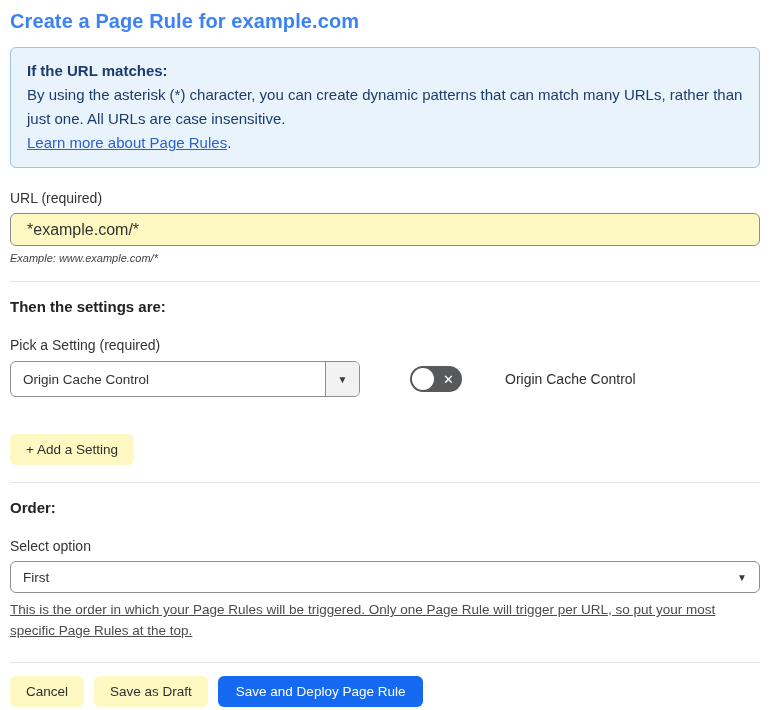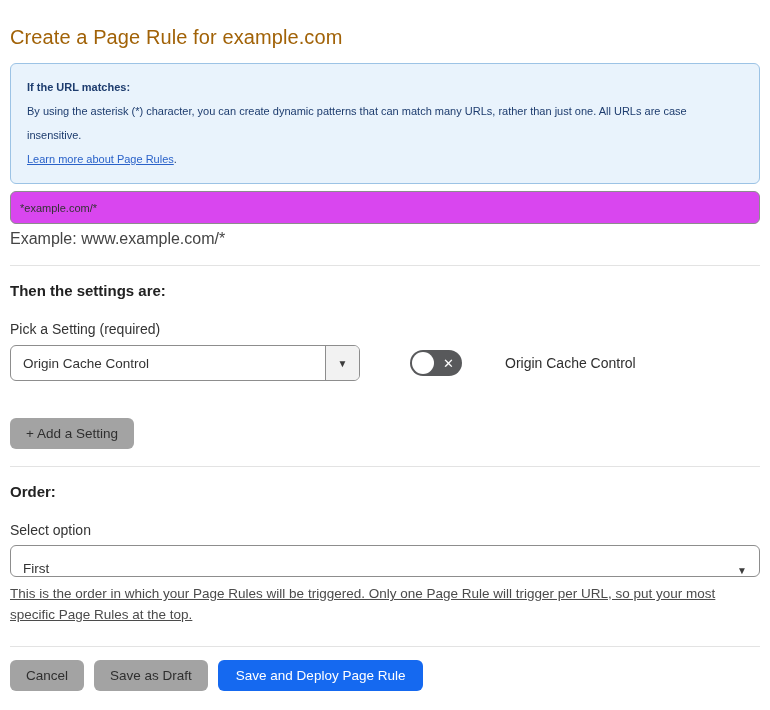--- a/index.html
+++ b/index.html
@@ -7,35 +7,35 @@
   body {
     width: 770px;
     height: 710px;
     font-family: "Liberation Sans", sans-serif;
     color: #2f2f2f;
     overflow: hidden;
   }
   .page { padding: 0 10px; }
 
   h1.page-title {
-    margin-top: 24px;
+    margin-top: 8px;
     font-size: 20px;
     line-height: 27px;
-    font-weight: 400;
-    color: #a16207;
+    font-weight: 700;
+    color: #3b82f6;
     letter-spacing: 0.1px;
   }
 
   .info-box {
     margin-top: 12px;
     background: #e9f3fc;
     border: 1px solid #9cc3e5;
     border-radius: 6px;
     padding: 11px 16px 12px 16px;
-    font-size: 11px;
+    font-size: 15px;
     line-height: 24px;
     color: #1d3c6e;
   }
   .info-heading { font-weight: 700; }
   .info-link {
     color: #2a62c9;
     text-decoration: underline;
     cursor: pointer;
     text-align: center;
   }
@@ -46,31 +46,32 @@
     color: #333333;
   }
 
   .text-input {
     display: block;
     width: 100%;
     margin-top: 7px;
     height: 33px;
     border: 1px solid #8d8d8d;
     border-radius: 6px;
-    padding: 0 9px;
+    padding: 0 16px;
     font-family: "Liberation Sans", sans-serif;
-    font-size: 11px;
-    color: #333333;
-    background: #d946ef;
+    font-size: 16px;
+    color: #333333;
+    background: #fef9c3;
   }
 
   .helper-text {
     margin-top: 6px;
-    font-size: 16px;
+    font-size: 11px;
     color: #444444;
+    font-style: italic;
   }
 
   .divider {
     border: none;
     border-top: 1px solid #e3e3e3;
     margin-top: 17px;
   }
 
   .section-heading {
     margin-top: 16px;
@@ -155,37 +156,37 @@
   }
 
   .btn {
     display: inline-flex;
     align-items: center;
     justify-content: center;
     height: 31px;
     padding: 0 16px;
     border: none;
     border-radius: 6px;
-    background: #a3a3a3;
+    background: #fef9c3;
     color: #2f2f2f;
     font-family: "Liberation Sans", sans-serif;
     font-size: 13.5px;
     cursor: pointer;
   }
   .btn-add { margin-top: 37px; }
   .btn-primary {
     background: #1569f0;
     color: #ffffff;
     padding: 0 18px;
   }
 
   .wide-select {
     margin-top: 7px;
     display: flex;
-    align-items: flex-end;
+    align-items: center;
     width: 100%;
     height: 32px;
     border: 1px solid #8d8d8d;
     border-radius: 6px;
     background: #ffffff;
     padding: 0 12px;
     cursor: pointer;
   }
   .wide-select .select-value {
     font-size: 13.5px;
@@ -220,20 +221,21 @@
 <div class="page">
 
   <h1 class="page-title">Create a Page Rule for example.com</h1>
 
   <div class="info-box">
     <div class="info-heading">If the URL matches:</div>
     <div class="info-body">By using the asterisk (*) character, you can create dynamic patterns that can match many URLs, rather than just one. All URLs are case insensitive.</div>
     <div><a class="info-link">Learn more about Page Rules</a><span>.</span></div>
   </div>
 
+  <div class="field-label">URL (required)</div>
   <input class="text-input" type="text" value="*example.com/*" style="">
   <div class="helper-text">Example: www.example.com/*</div>
 
   <hr class="divider">
 
   <div class="section-heading">Then the settings are:</div>
 
   <div class="field-label">Pick a Setting (required)</div>
 
   <div class="setting-row">

